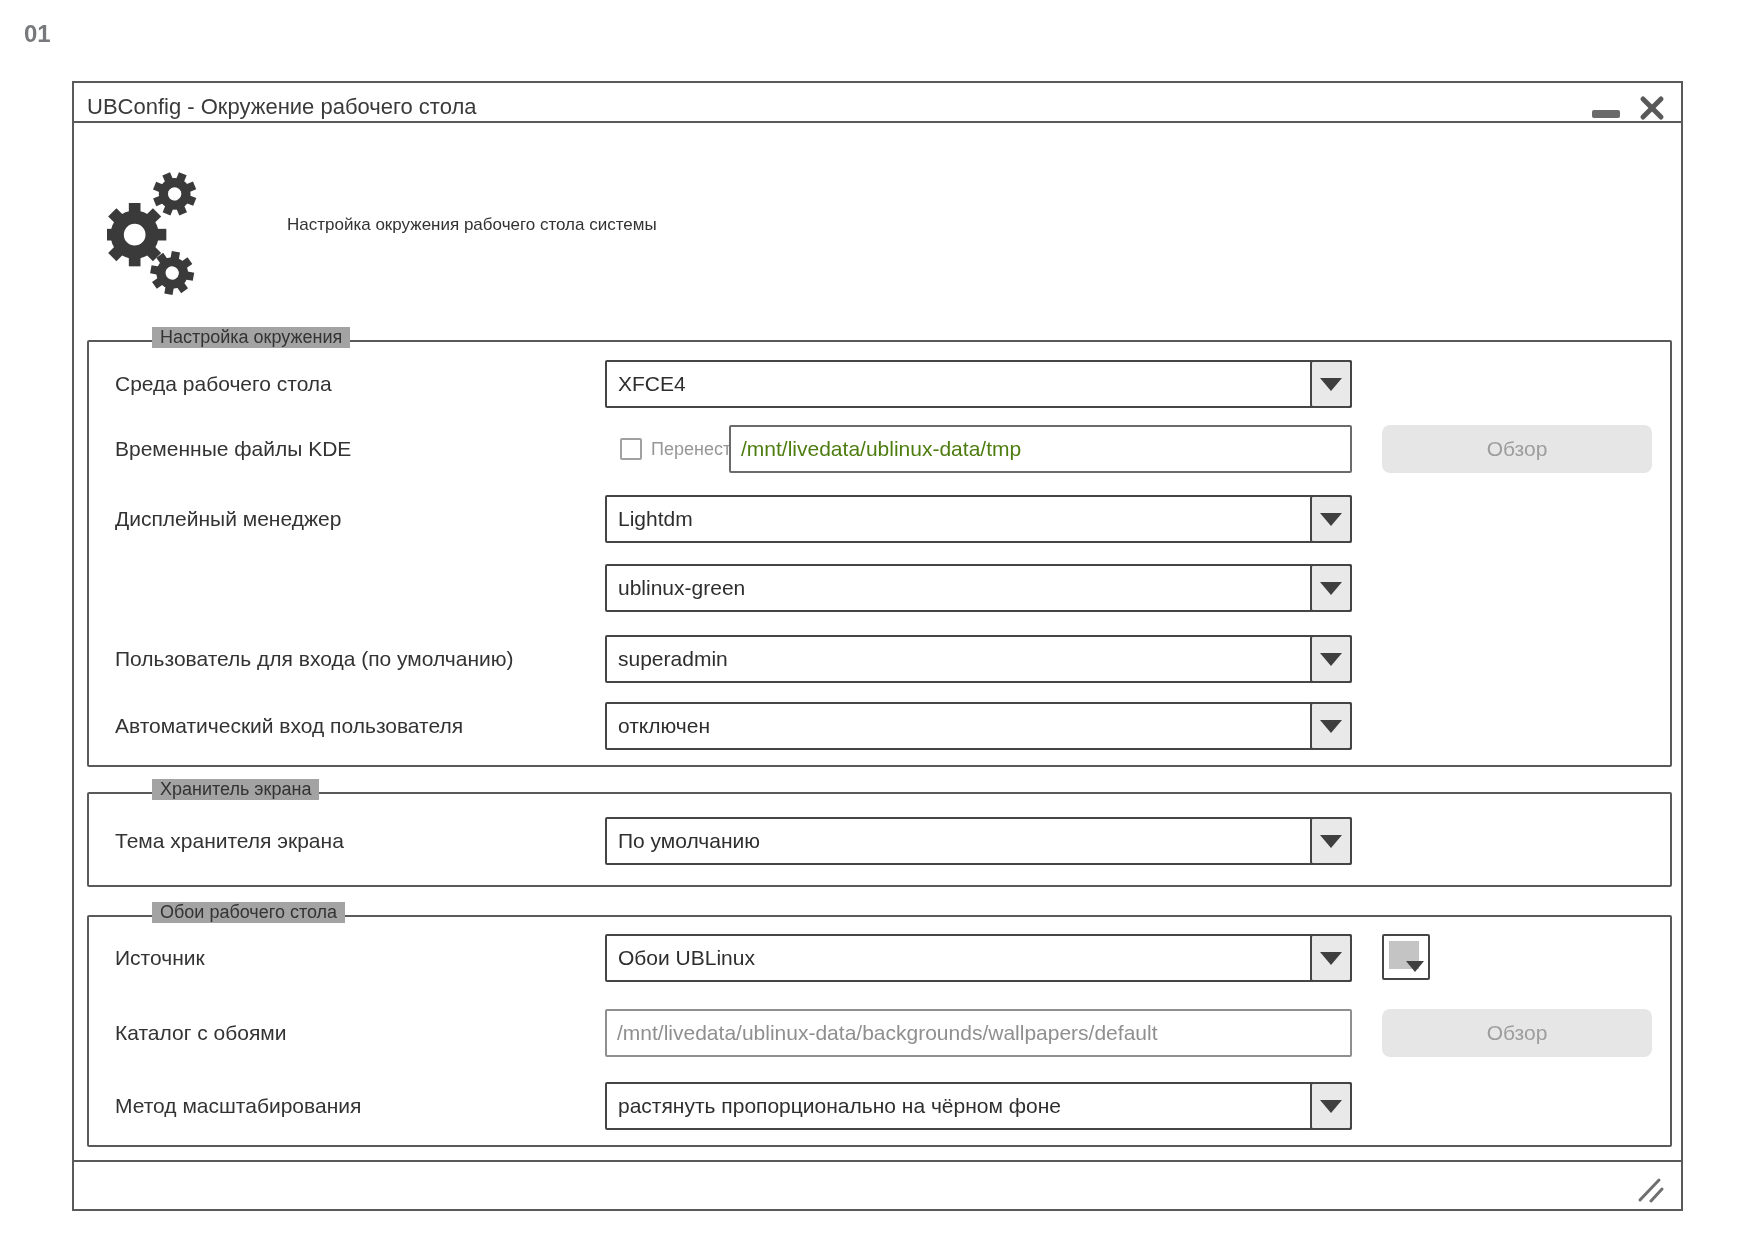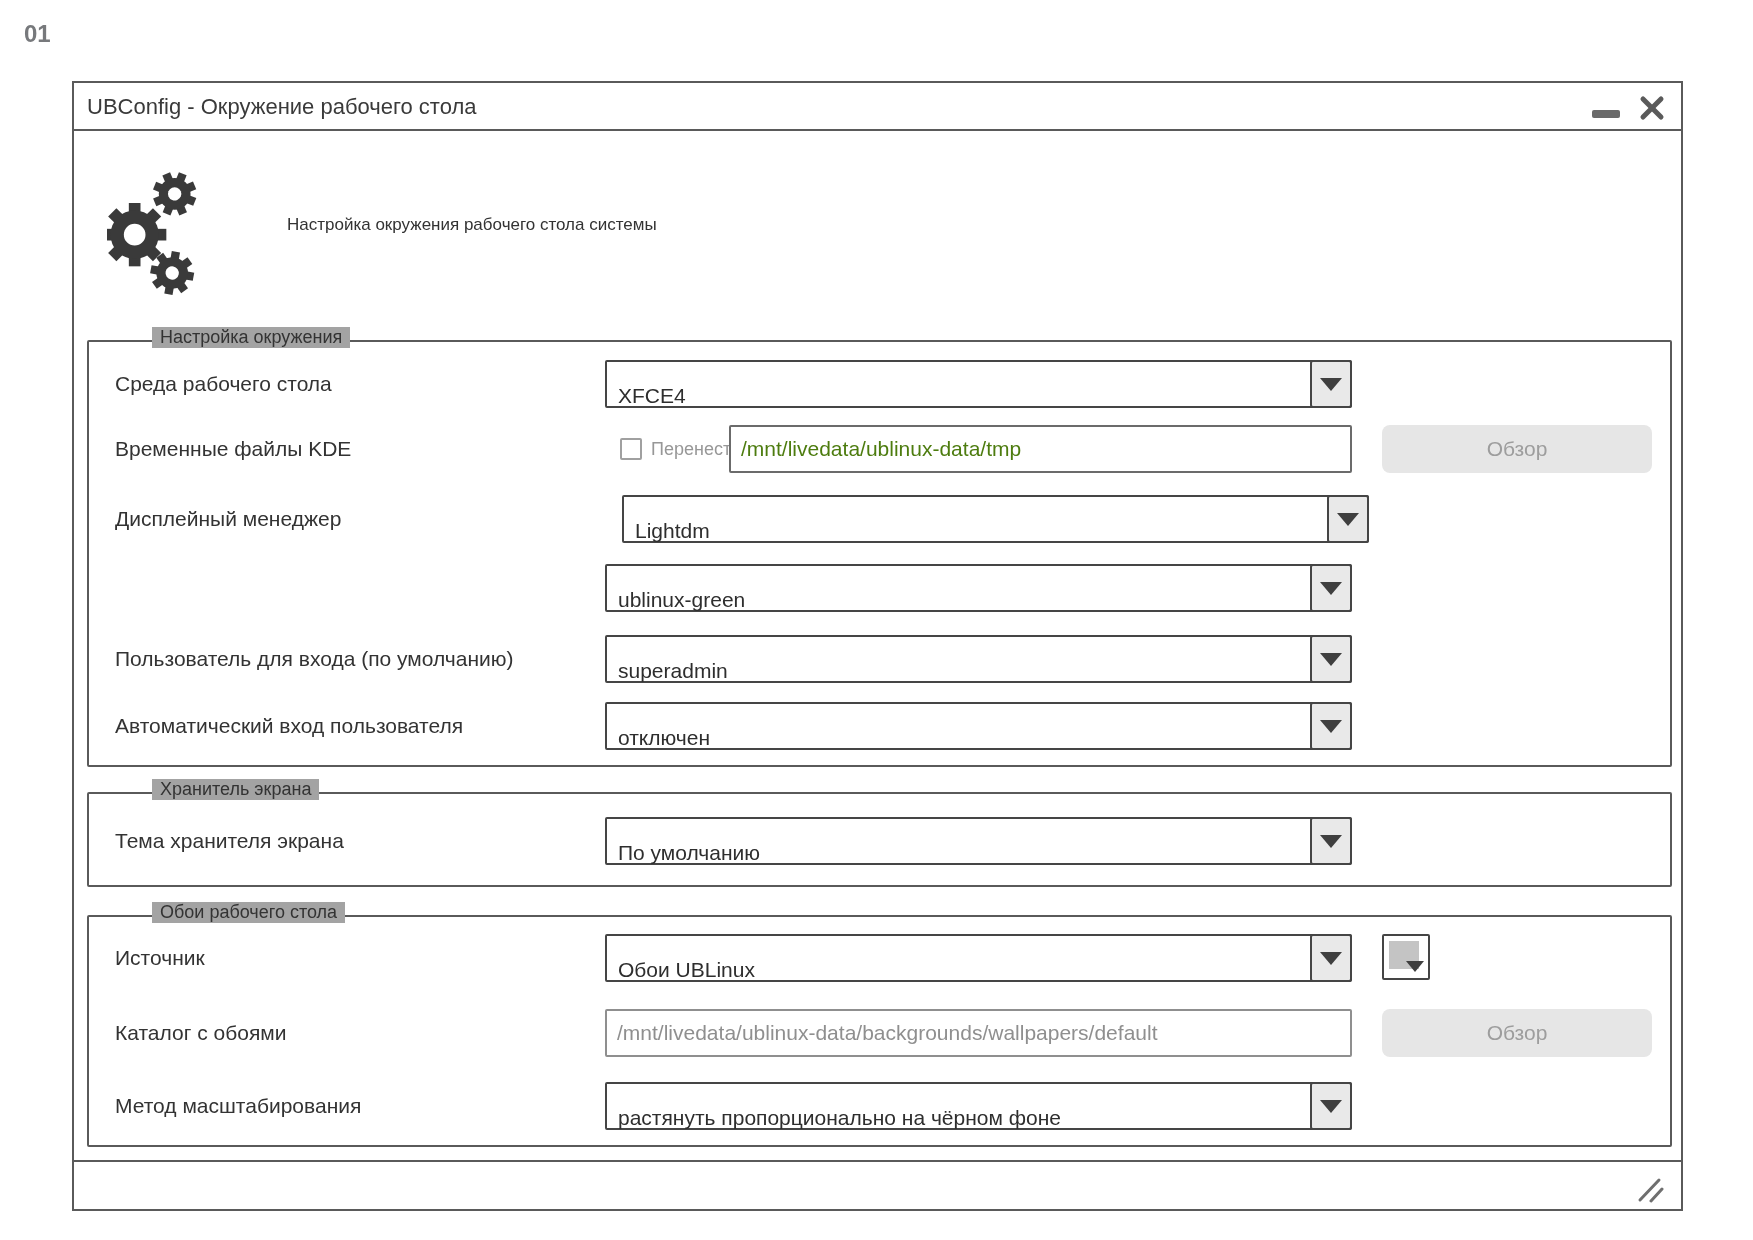--- a/index.html
+++ b/index.html
@@ -22,21 +22,21 @@
   .figure-label{
     position:absolute;left:24px;top:20px;
     font-size:24px;font-weight:bold;color:#77797c;
   }
   .window{
     position:absolute;left:72px;top:81px;width:1611px;height:1130px;
     border:2px solid var(--window_border);background:#fff;
   }
   
   .titlebar{
-    position:absolute;left:0;top:0;right:0;height:48px;
+    position:absolute;left:0;top:0;right:0;height:40px;
     border-bottom:2px solid var(--window_border);background:#fff;
   }
   .window-title{
     position:absolute;left:13px;top:0;height:48px;line-height:48px;
     font-size:22px;color:#3a3a3a;white-space:nowrap;
   }
   .win-btn{
     position:absolute;background:transparent;border:none;cursor:pointer;
     display:flex;align-items:center;justify-content:center;
   }
@@ -64,21 +64,21 @@
   .row-label{
     position:absolute;height:48px;line-height:48px;
     font-size:21px;color:var(--text_primary);white-space:nowrap;
   }
   
   .combo{
     position:absolute;width:747px;height:48px;background:#fff;
     border:2px solid var(--control_border);border-radius:2px;cursor:pointer;
   }
   .combo-value{
-    position:absolute;left:11px;top:12px;height:44px;line-height:44px;
+    position:absolute;left:11px;top:0;height:44px;line-height:44px;
     font-size:21px;color:#2e2e2e;white-space:nowrap;
   }
   .combo-arrow{
     position:absolute;right:-2px;top:-2px;width:42px;height:48px;
     background:var(--arrow_bg);border:2px solid var(--control_border);
     border-radius:3px;display:flex;align-items:center;justify-content:center;
   }
   .tri{
     display:block;width:0;height:0;
     border-left:11px solid transparent;border-right:11px solid transparent;
@@ -209,21 +209,21 @@
         </span>
     </div>
 
     <span class="row-label" style="left:26px;top:83px;">Временные файлы KDE</span>
     <span class="checkbox" style="left:531px;top:96px;"></span>
     <span class="check-label" style="left:562px;top:83px;">Перенести в</span>
     <input class="text-field" style="left: 640px; top: 83px; width: 623px;" value="/mnt/livedata/ublinux-data/tmp">
     <button class="browse-btn" style="left:1293px;top:83px;">Обзор</button>
 
     <span class="row-label" style="left:26px;top:153px;">Дисплейный менеджер</span>
-    <div class="combo" style="left:516px;top:153px;margin-left:17px;">
+    <div class="combo" style="left:516px;top:153px;">
       <span class="combo-value">Lightdm</span>
       <span class="combo-arrow">
           <i class="tri"></i>
         </span>
     </div>
 
     <div class="combo" style="left:516px;top:222px;">
       <span class="combo-value">ublinux-green</span>
       <span class="combo-arrow">
           <i class="tri"></i>

